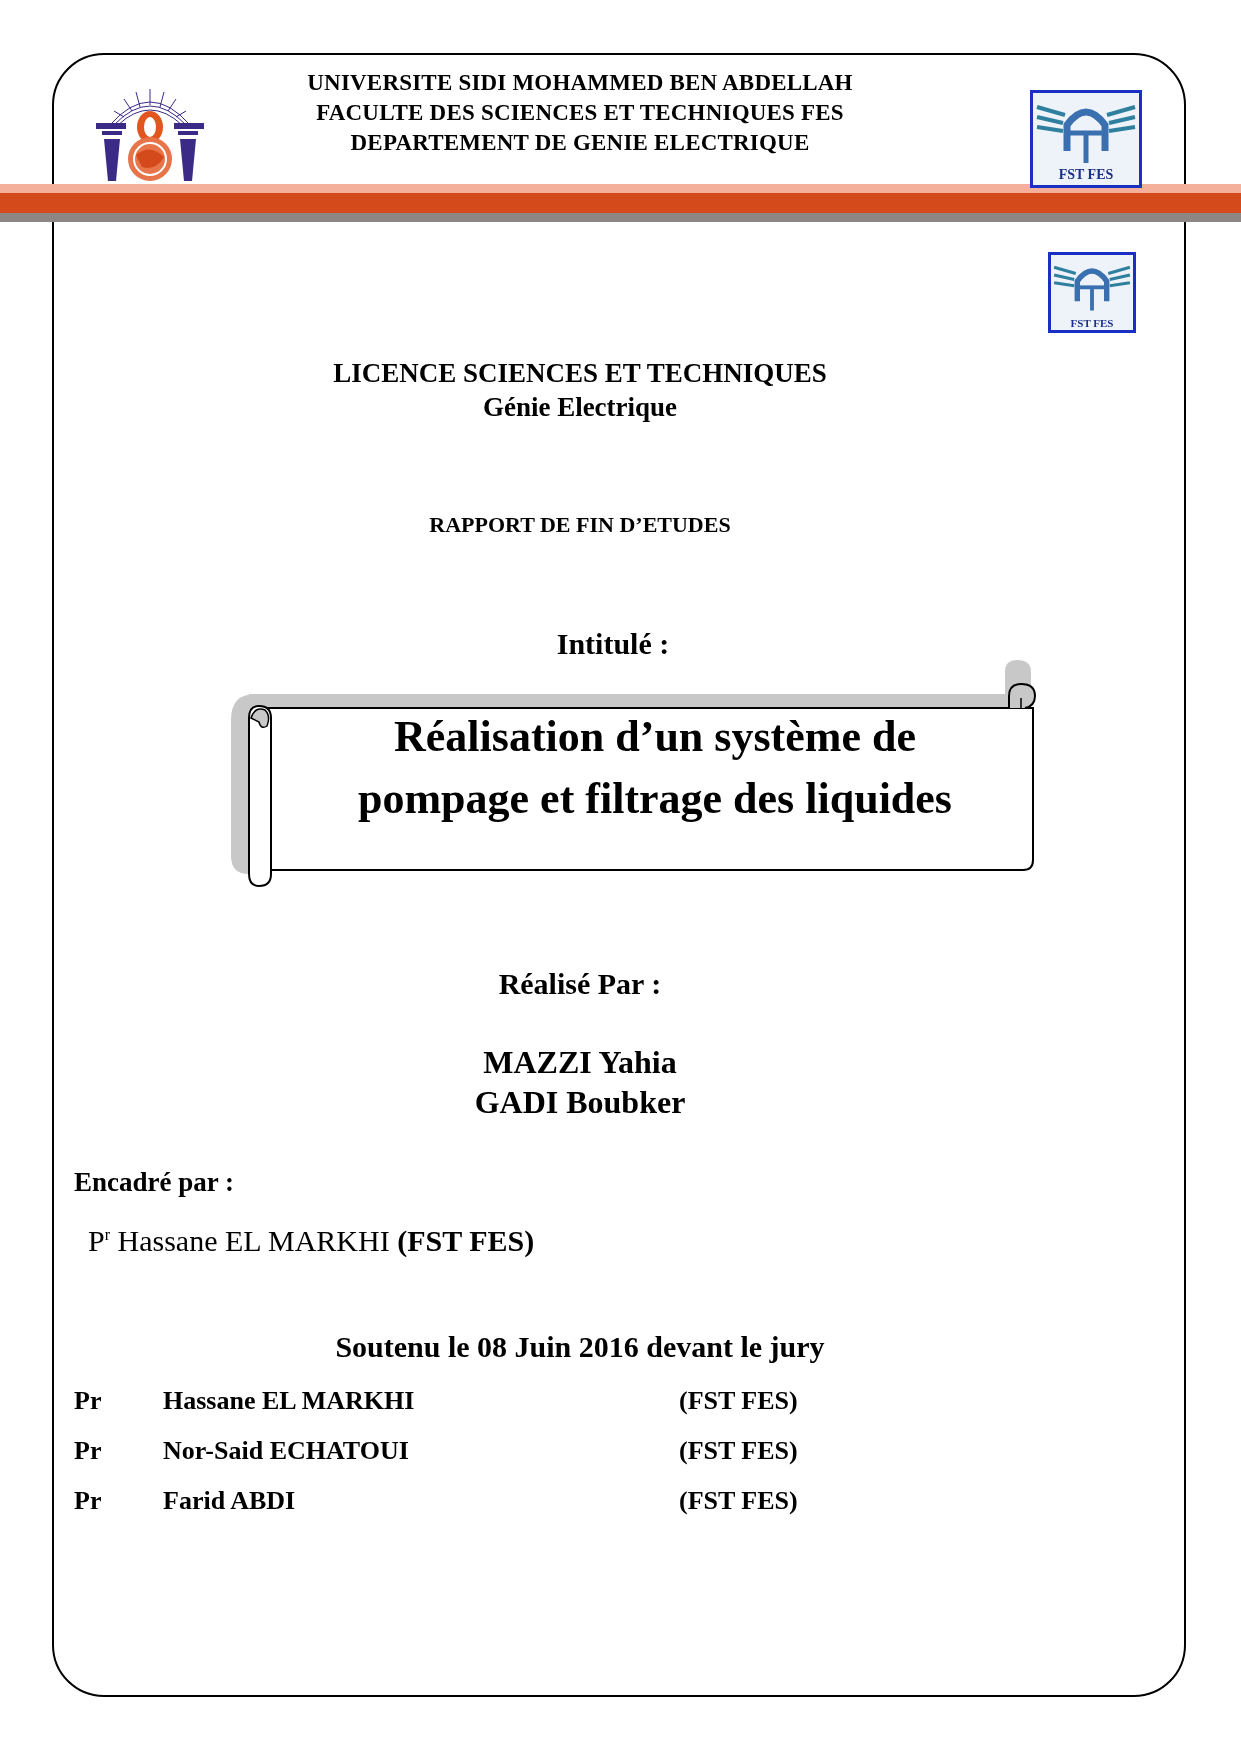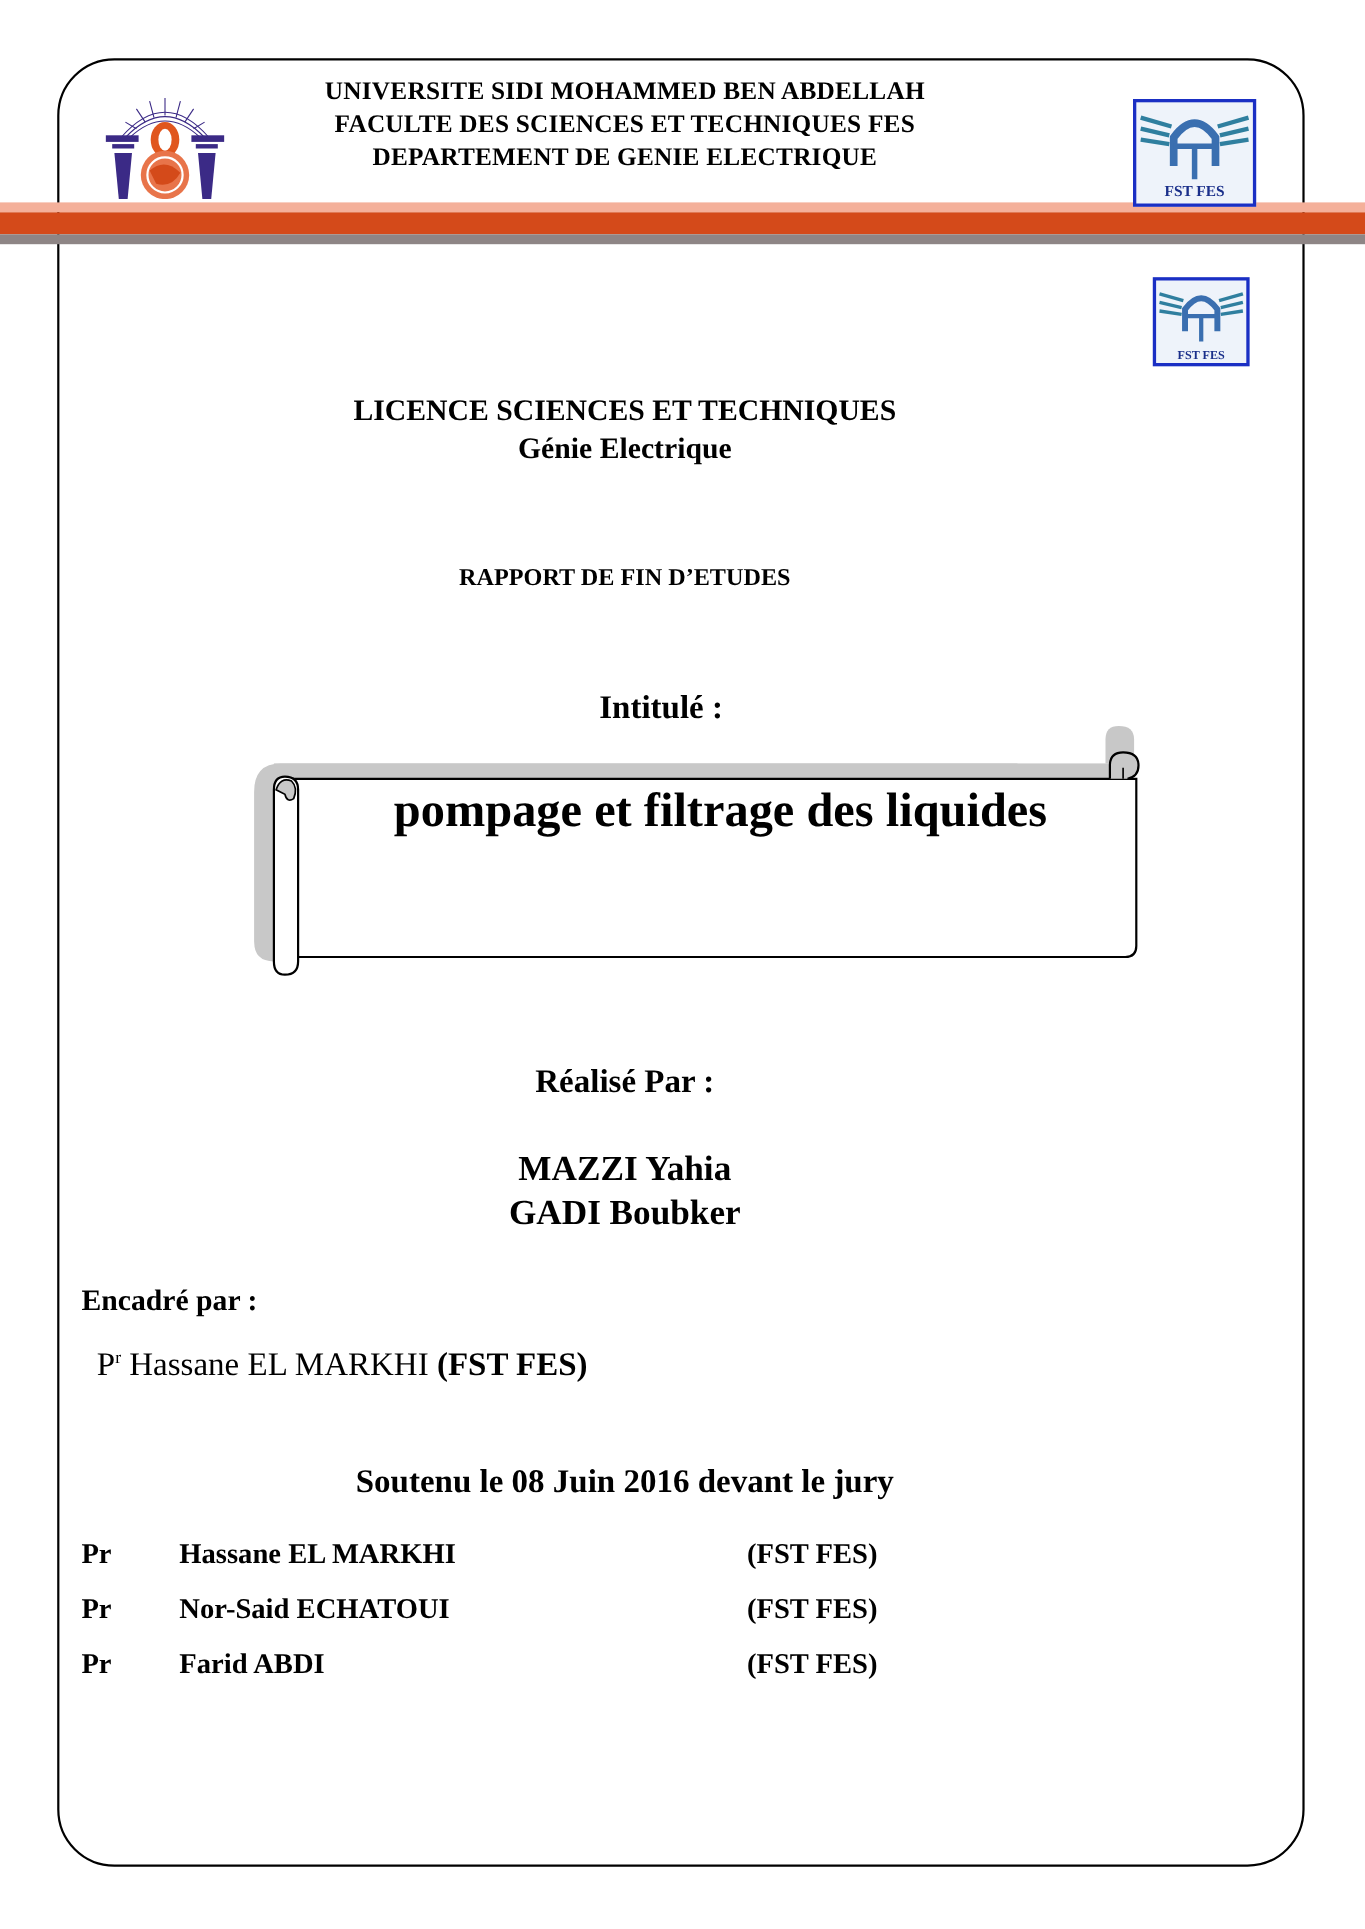--- a/index.html
+++ b/index.html
@@ -3,30 +3,30 @@
 <meta charset="utf-8">
 <style>
   html, body { margin: 0; padding: 0; background: #ffffff; }
   body { width: 1241px; height: 1754px; position: relative; overflow: hidden; font-family: "Liberation Serif", serif; color: #000; }
   .abs { position: absolute; }
   .frame { left: 52px; top: 53px; width: 1134px; height: 1644px; border: 2px solid #000; border-radius: 52px; box-sizing: border-box; }
   .stripes { left: 0; top: 184px; width: 1241px; height: 38px; }
   .stripe-light { position: absolute; left: 0; top: 0; width: 100%; height: 9px; background: #f4b09a; }
   .stripe-orange { position: absolute; left: 0; top: 9px; width: 100%; height: 20px; background: #d44a1a; }
   .stripe-gray { position: absolute; left: 0; top: 29px; width: 100%; height: 9px; background: #8e8585; }
-  .center { left: 52px; width: 1032px; text-align: center; }
+  .center { left: 64px; width: 1032px; text-align: center; }
   .hdr { font-weight: bold; font-size: 23px; line-height: 30px; letter-spacing: 0.2px; }
   .b { font-weight: bold; }
   .t26 { font-size: 27px; }
   .t22 { font-size: 22px; }
   .t30 { font-size: 30px; }
   .t32 { font-size: 32px; }
   .title { font-size: 44px; font-weight: bold; line-height: 62px; }
   .jury-row { left: 74px; width: 900px; height: 40px; font-size: 26px; font-weight: bold; }
-  .jury-row span { position: absolute; top: 12px; }
+  .jury-row span { position: absolute; top: 0; }
   .logo { position: absolute; margin-top: 12px; }
 </style>
 </head>
 <body>
 
 <div class="abs frame"></div>
 
 <div class="abs stripes">
   <div class="stripe-light"></div>
   <div class="stripe-orange"></div>
@@ -117,20 +117,21 @@
   <path d="M42 48 L808 48 L808 200 Q808 210 798 210 L42 210 Z" fill="#ffffff" stroke="#000" stroke-width="2"></path>
 
   <path d="M24 58 Q24 46 34 46 Q46 46 46 58 L46 214 Q46 226 34 226 Q24 226 24 214 Z" fill="#ffffff" stroke="#000" stroke-width="2"></path>
   <path d="M26 58 Q30 46 40 50 Q46 56 42 66 Q36 70 34 62 Z" fill="#c8c8c8" stroke="#000" stroke-width="1.5"></path>
 
   <path d="M784 48 L784 36 Q784 24 796 24 Q810 24 810 36 Q810 46 800 48" fill="#c8c8c8" stroke="#000" stroke-width="2"></path>
   <path d="M796 38 L796 48" stroke="#000" stroke-width="1.5"></path>
 </svg>
 
 <div class="abs center title" style="top:706px; left:265px; width:780px;">
+  <div>Réalisation d’un système de</div>
   <div>pompage et filtrage des liquides</div>
 </div>
 
 <div class="abs center b t30" style="top:965px; line-height:38px;">Réalisé Par :</div>
 <div class="abs center b t32" style="top:1042px; line-height:40px;">MAZZI Yahia</div>
 <div class="abs center b t32" style="top:1082px; line-height:40px;">GADI Boubker</div>
 
 <div class="abs b t26" style="left:74px; top:1165px; line-height:34px;">Encadré par :</div>
 <div class="abs" style="left:88px; top:1216px; font-size:30px; line-height:38px; font-family:'Liberation Serif', serif;">
   <span>P</span><sup style="font-size:16px;">r</sup>

